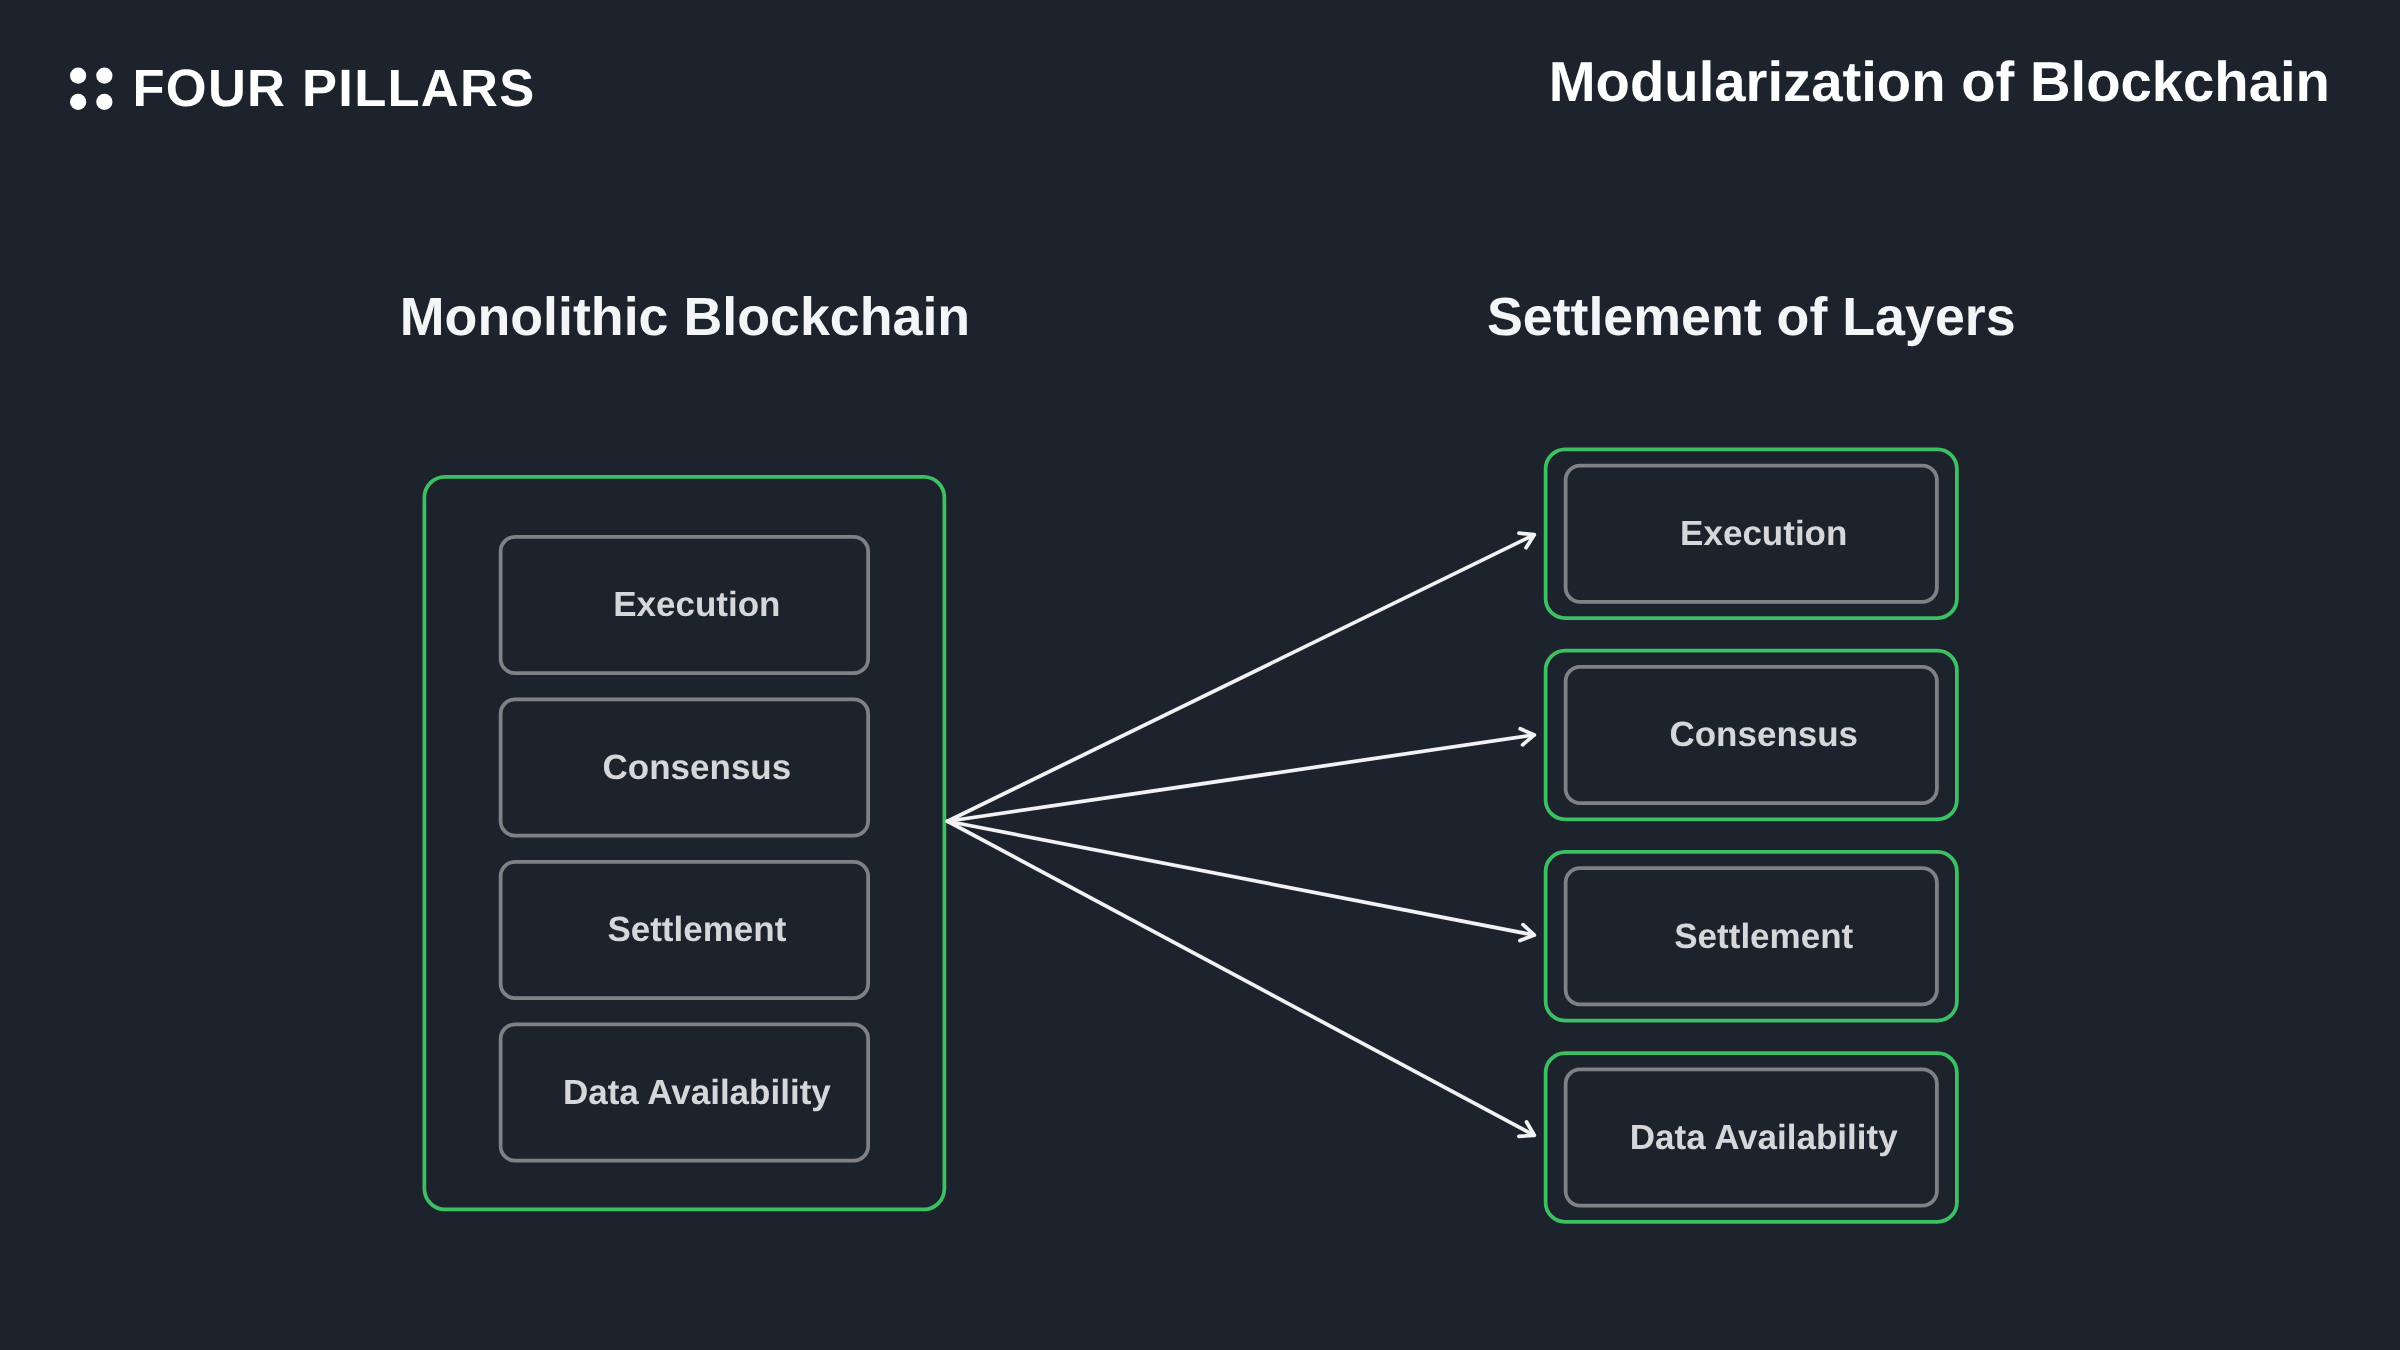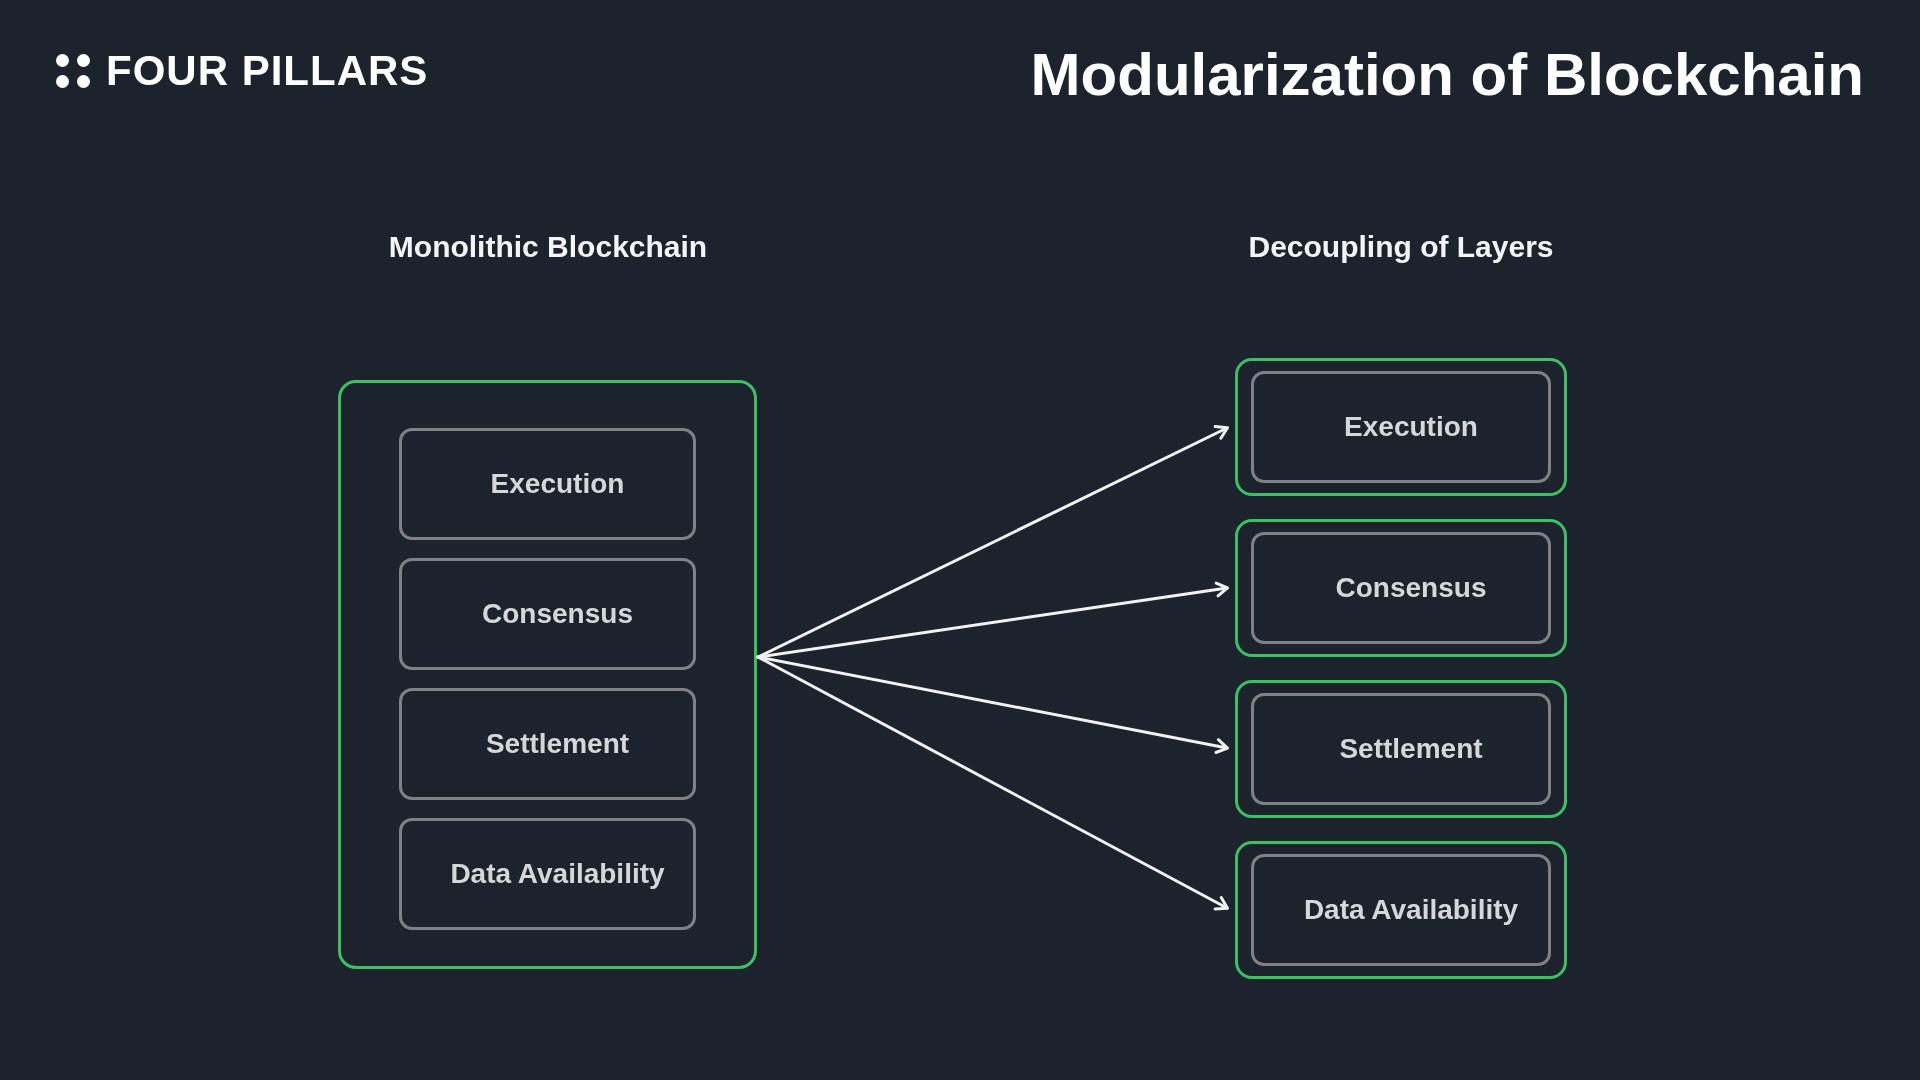--- a/index.html
+++ b/index.html
@@ -13,28 +13,28 @@
 
   
   .logo{position:absolute;left:56px;top:50px;display:flex;align-items:center;gap:16px;}
   .logo-dots{display:grid;grid-template-columns:13px 13px;grid-template-rows:13px 13px;gap:8px;}
   .logo-dots span{width:13px;height:13px;border-radius:50%;background:#ffffff;}
   .logo-text{
     color:#ffffff;font-size:42px;font-weight:bold;letter-spacing:1px;line-height:42px;white-space:nowrap;
   }
   .slide-title{
     position:absolute;top:40px;right:56px;margin:0;
-    color:#ffffff;font-size:60px;font-weight:bold;white-space:nowrap;
+    color:#ffffff;font-size:45px;font-weight:bold;white-space:nowrap;
   }
 
   
   .section-heading{
     position:absolute;top:230px;width:720px;margin:0;
     text-align:center;color:var(--heading-color,#f4f5f6);
-    font-size:30px;font-weight:bold;white-space:nowrap;
+    font-size:43px;font-weight:bold;white-space:nowrap;
   }
   .heading-mono{left:188px;}
   .heading-decoupled{left:1041px;}
 
   
   .mono-box{
     position:absolute;left:338px;top:380px;
     width:419px;height:589px;box-sizing:border-box;
     border:3px solid var(--green,#3dbf63);border-radius:18px;
     padding:45px 58px 44px 58px;
@@ -78,21 +78,21 @@
       <span></span>
       <span></span>
       <span></span>
       <span></span>
     </div>
     <div class="logo-text">FOUR PILLARS</div>
   </div>
   <h1 class="slide-title">Modularization of Blockchain</h1>
 
   <h2 class="section-heading heading-mono">Monolithic Blockchain</h2>
-  <h2 class="section-heading heading-decoupled">Decoupling of Layers</h2>
+  <h2 class="section-heading heading-decoupled">Settlement of Layers</h2>
 
   <div class="mono-box">
     <div class="layer-box">
       <span class="layer-label">Execution</span>
     </div>
     <div class="layer-box">
       <span class="layer-label">Consensus</span>
     </div>
     <div class="layer-box">
       <span class="layer-label">Settlement</span>

